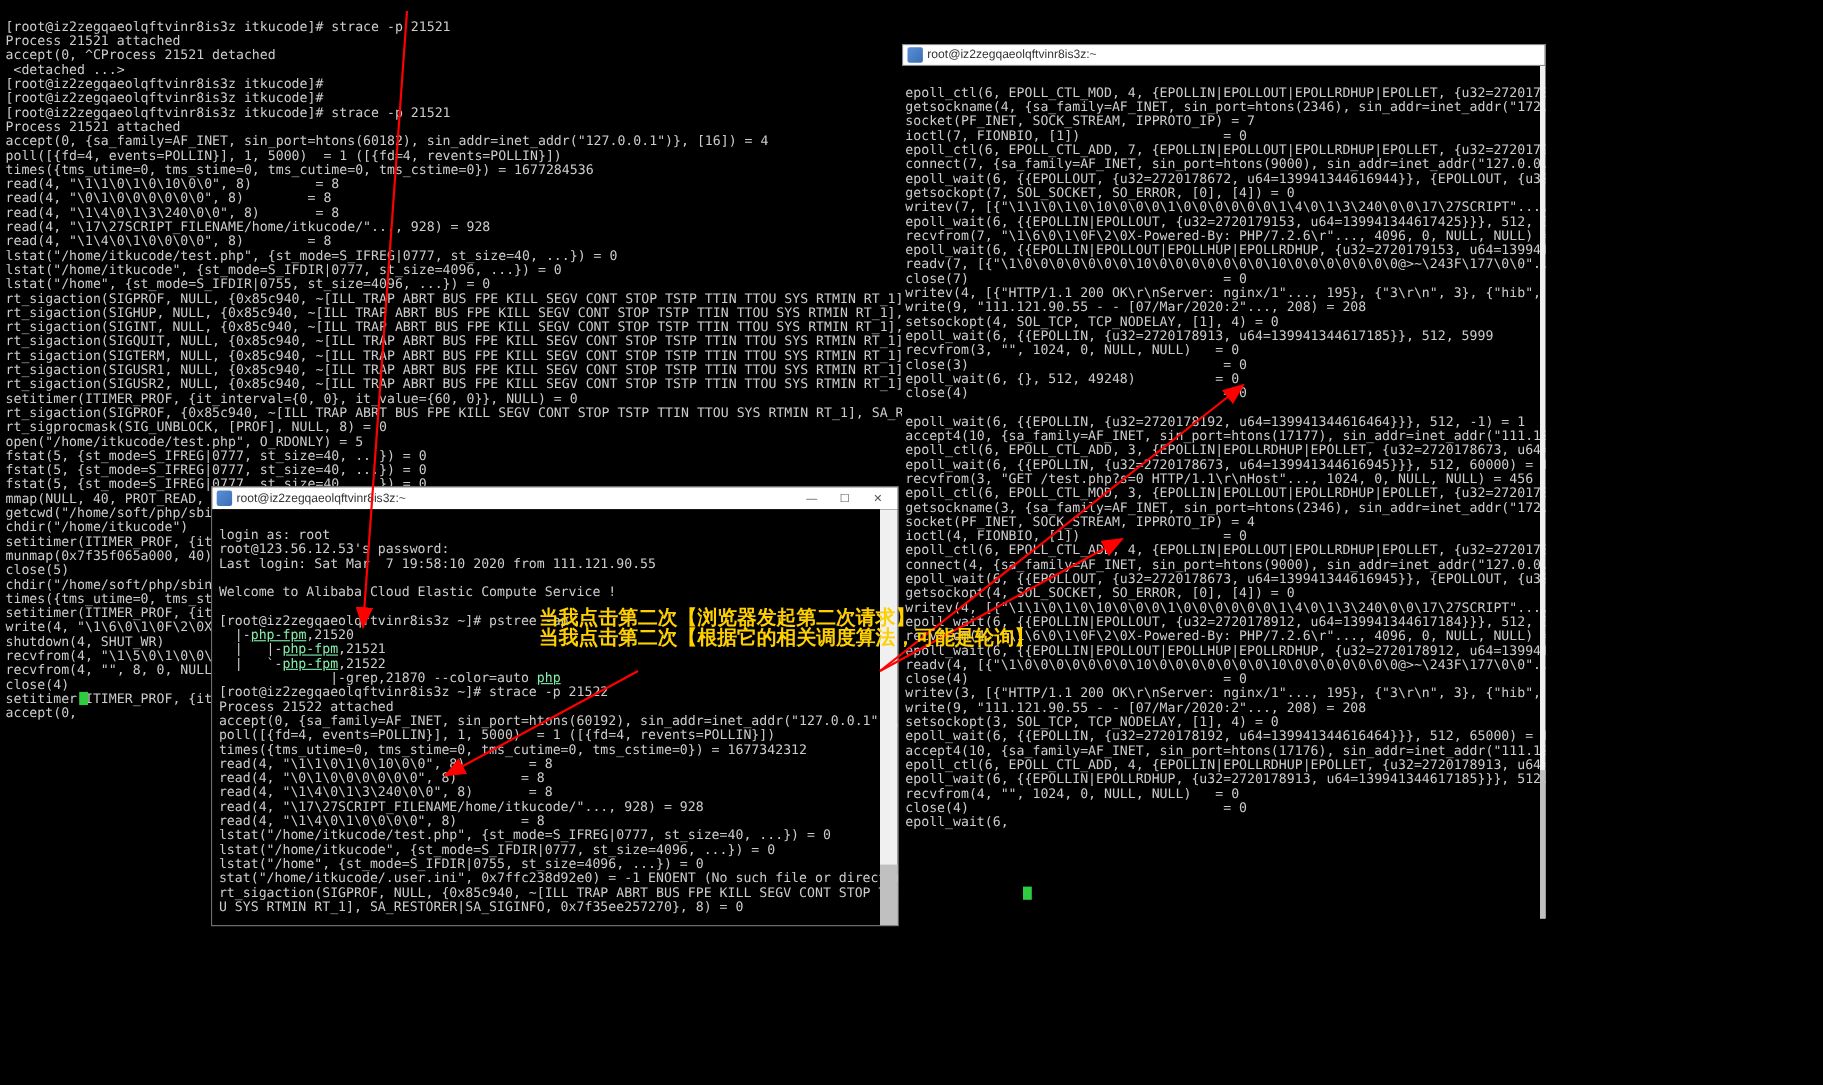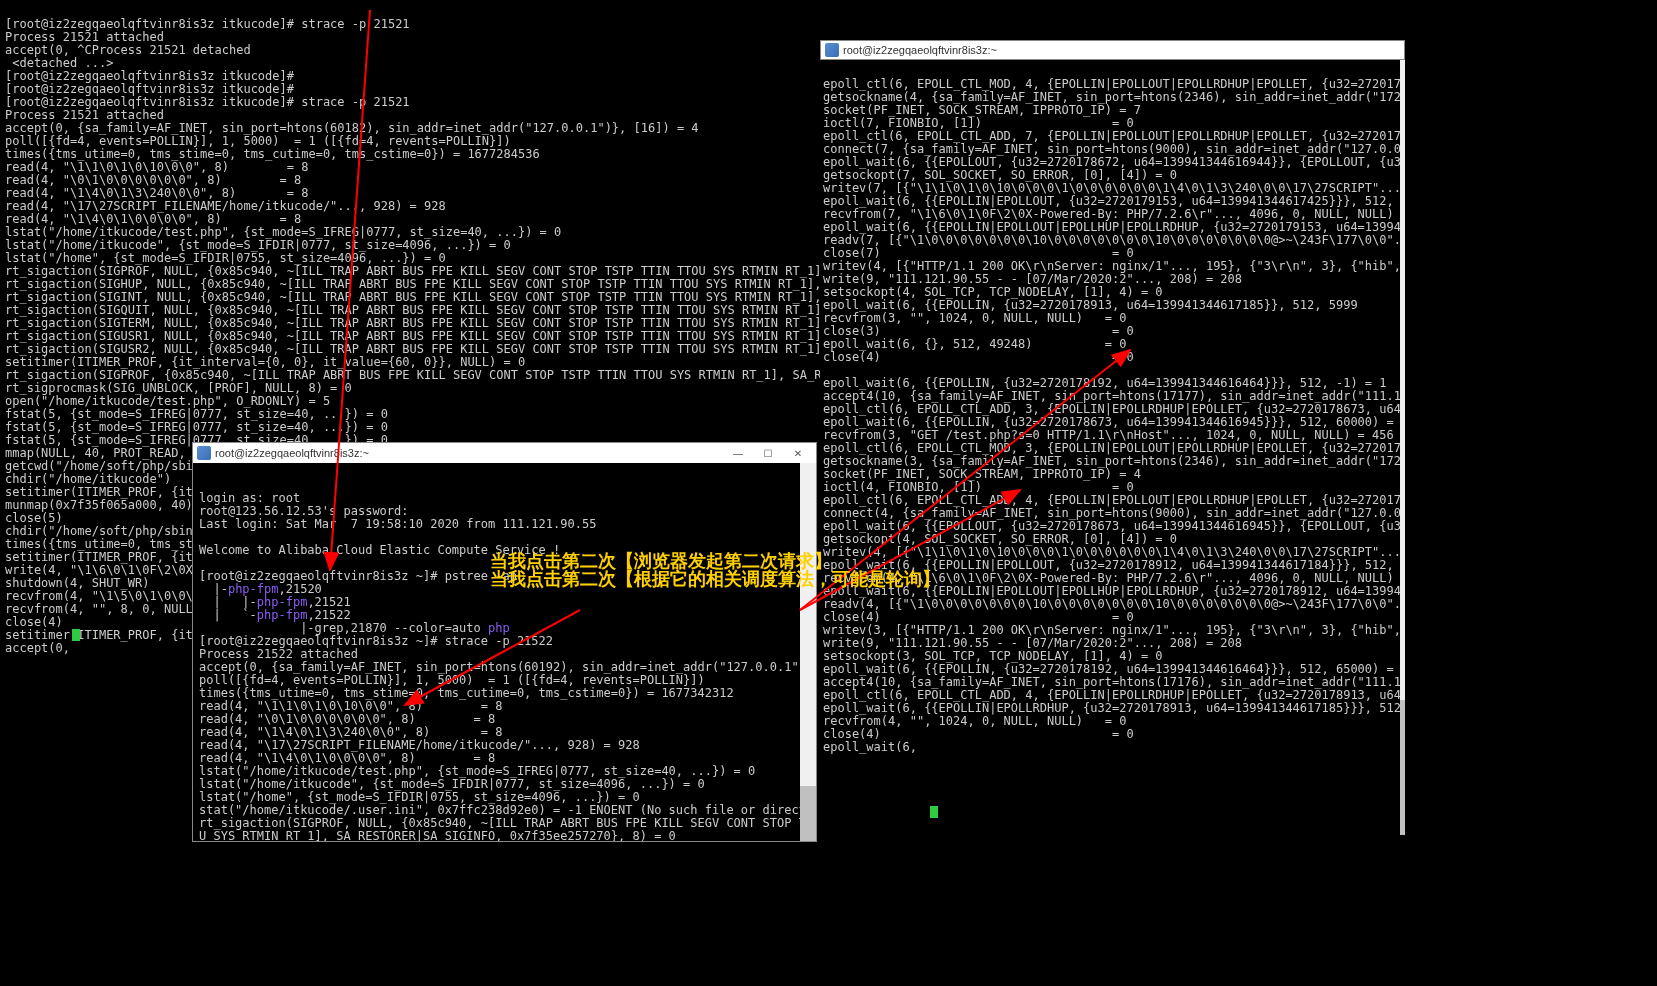--- a/index.html
+++ b/index.html
@@ -86,38 +86,38 @@
   width: 28px; height: 16px;
   display: flex;
   align-items: center;
   justify-content: center;
   font-size: 10px;
   color: #555;
   margin-left: 2px;
 }
 .window-popup-body {
   background: #000;
-  padding: 16px 6px;
+  padding: 4px 6px;
   white-space: pre;
   line-height: 13px;
   font-size: 12px;
   color: #ccc;
   height: calc(100% - 20px);
   overflow: hidden;
 }
 .annotation {
   position: absolute;
   color: #ffd000;
   font-family: 'Microsoft YaHei', SimSun, sans-serif;
   font-size: 18px;
   font-weight: bold;
   line-height: 18px;
   z-index: 100;
 }
-.red-text { color: #8b5cf6; }
+.red-text { color: #86efac; text-decoration: underline; }
 .cursor {
   display: inline-block;
   width: 8px; height: 12px;
   background: #2ecc40;
   vertical-align: text-bottom;
 }
 svg.arrow { position: absolute; z-index: 90; pointer-events: none; }
 .scrollbar-right {
   position: absolute;
   top: 60px;

